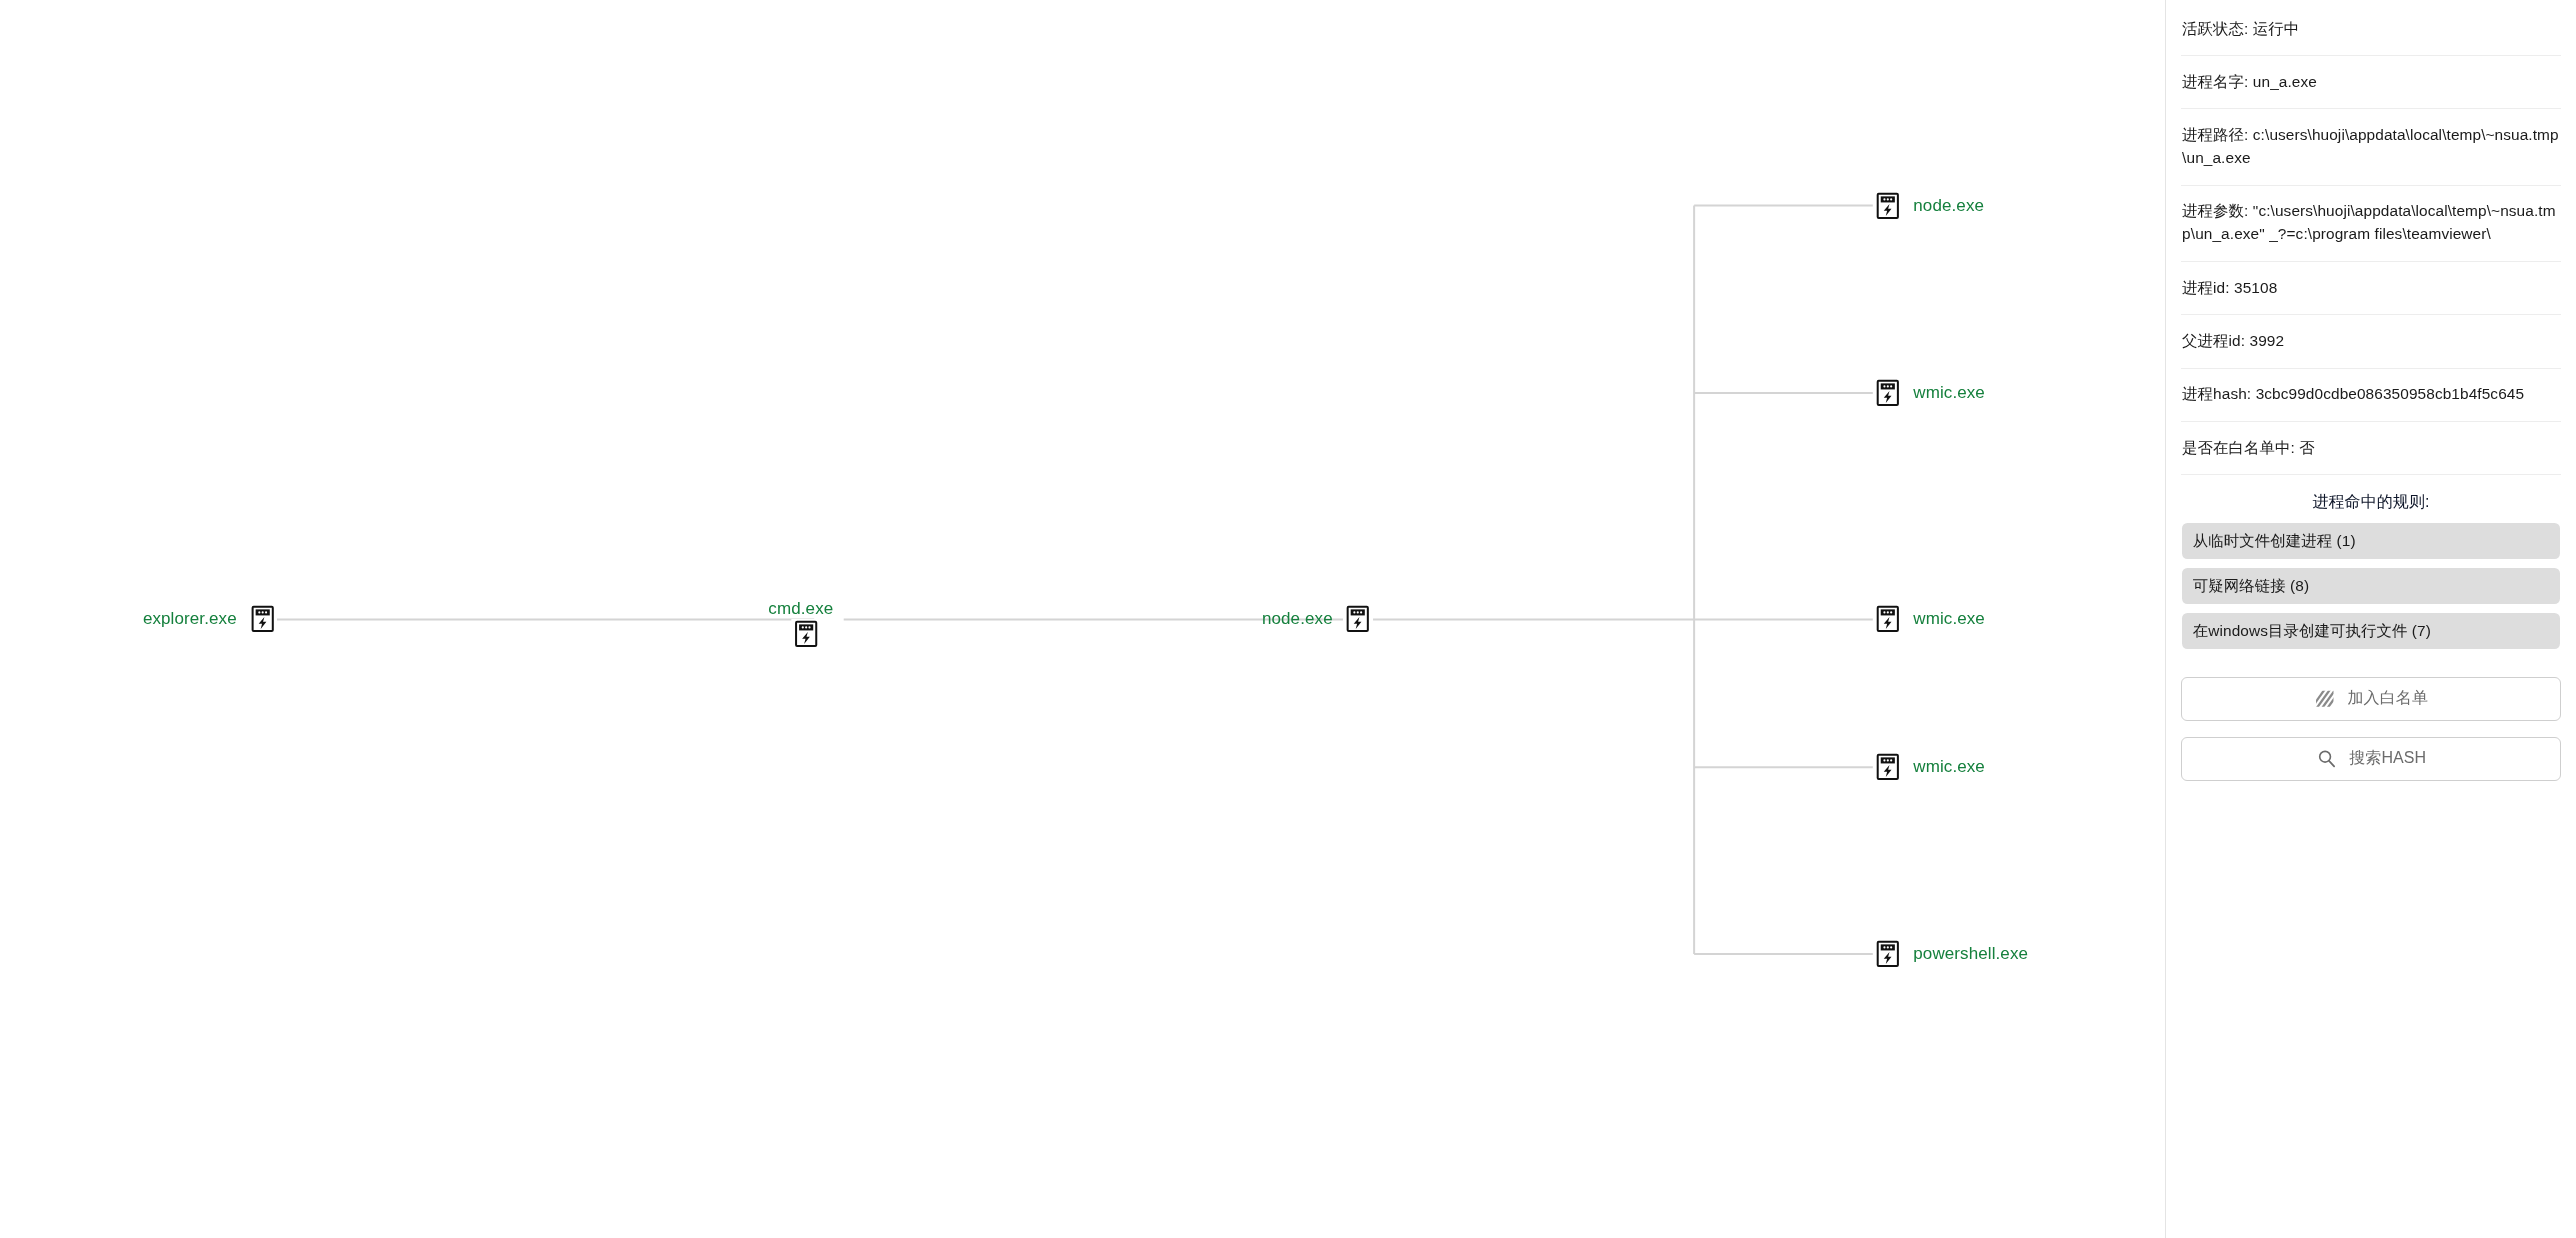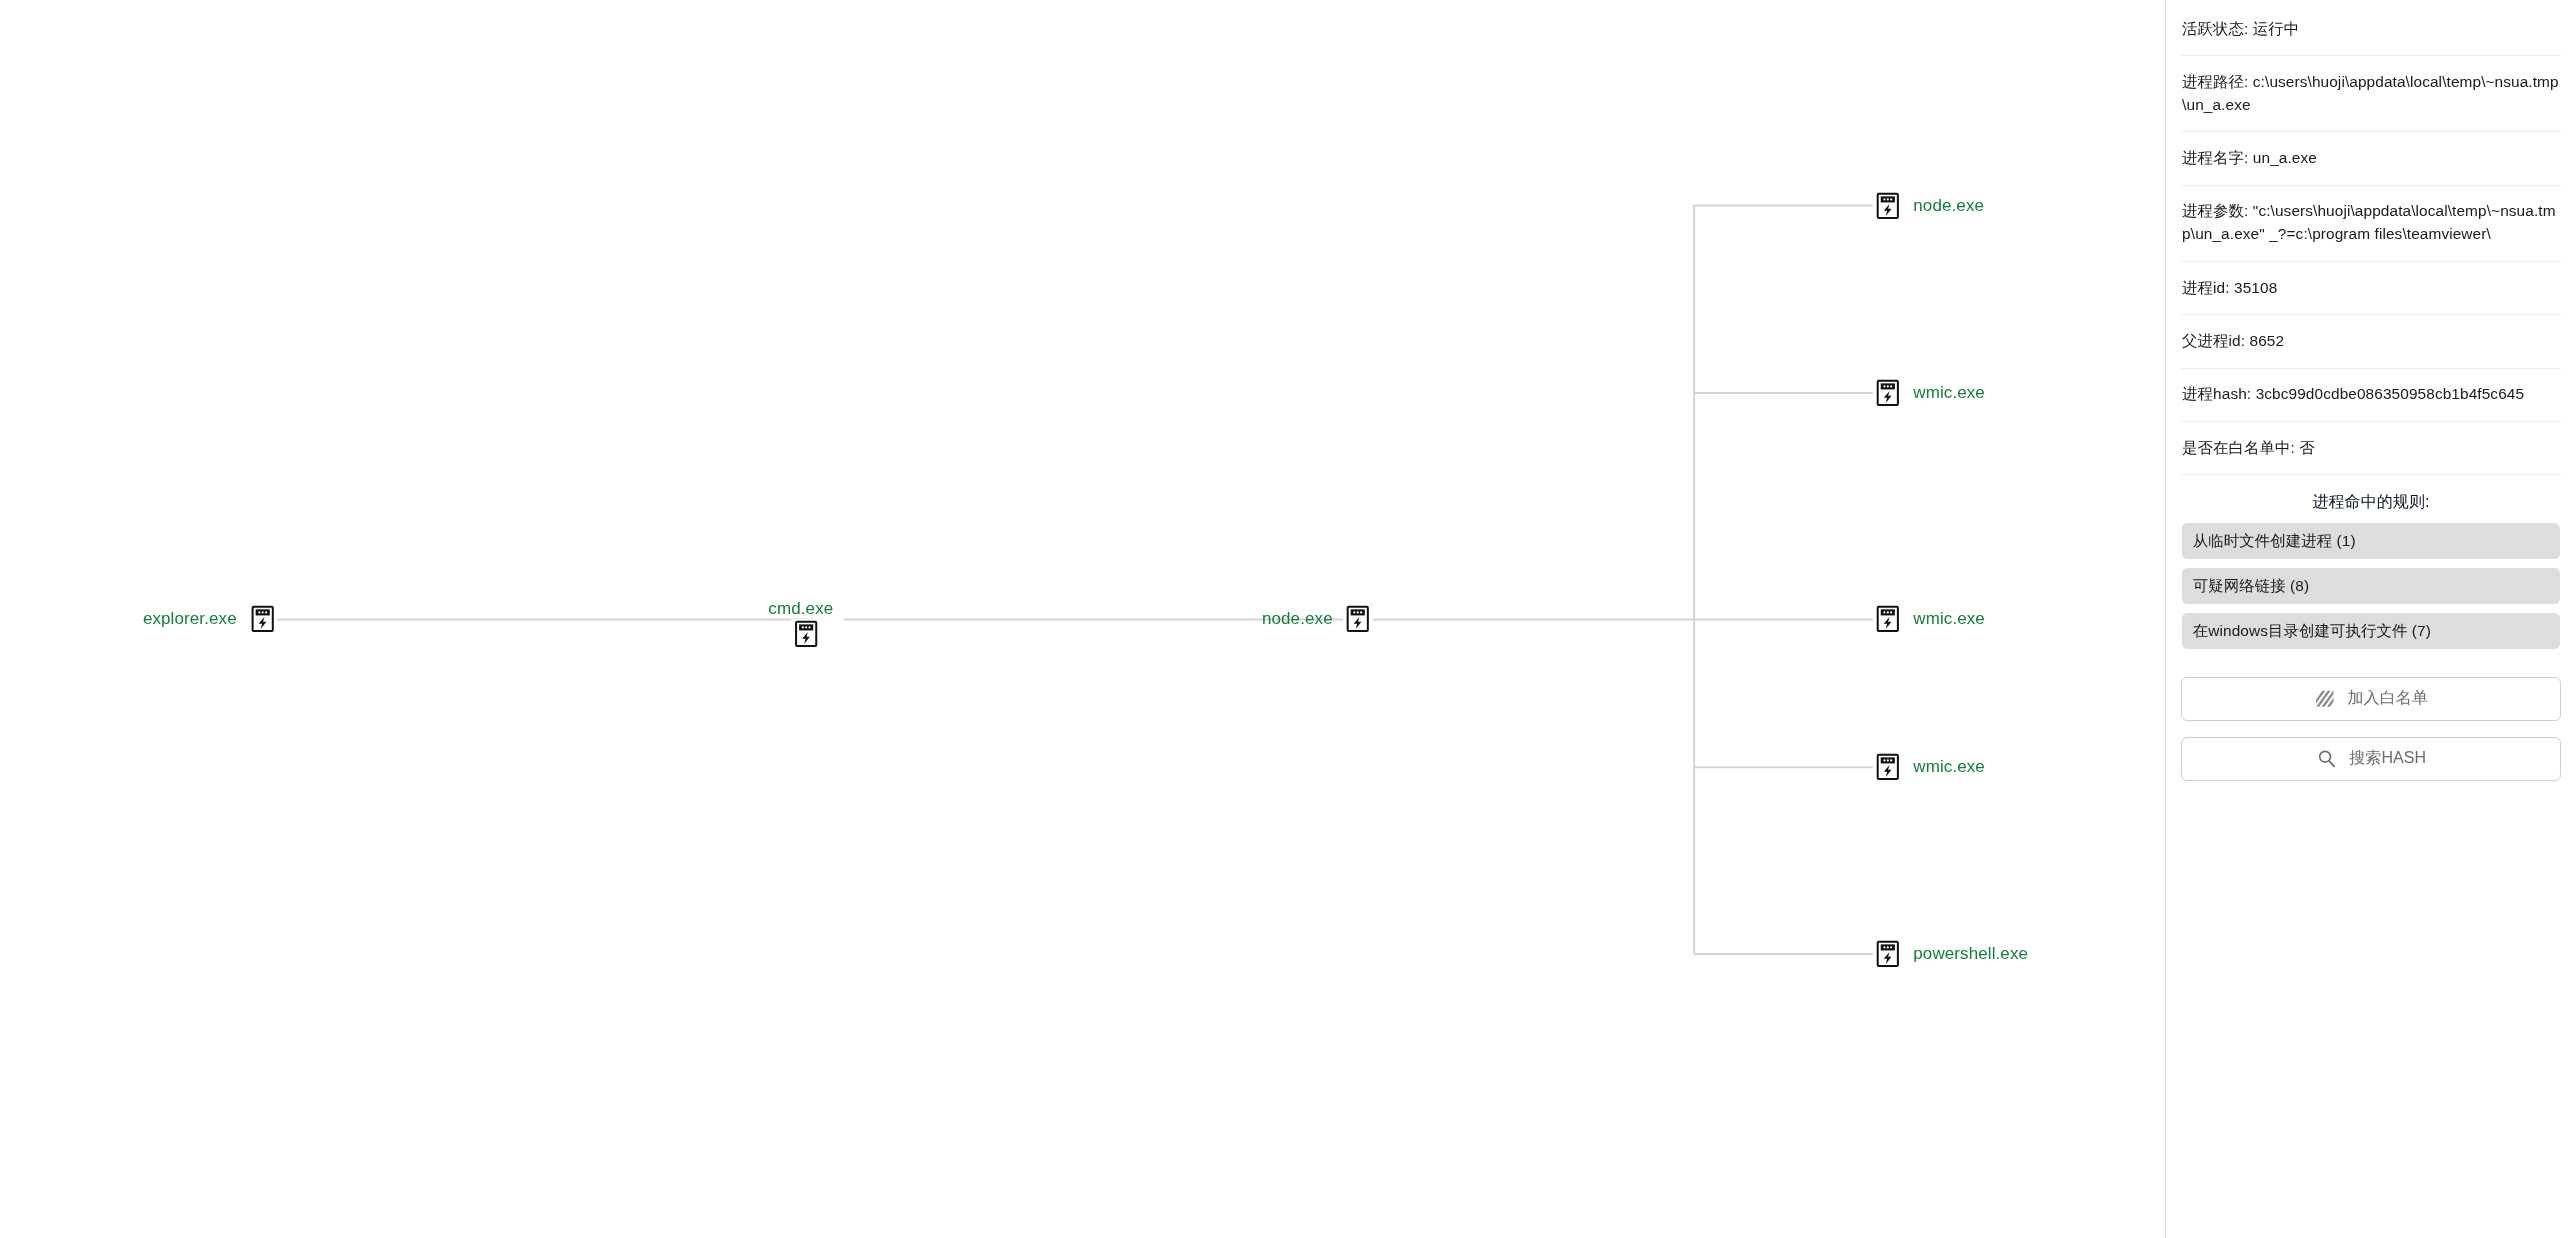--- a/index.html
+++ b/index.html
@@ -274,25 +274,25 @@
             </svg>
           </span>
           <span class="node-label">powershell.exe</span>
         </div>
       </div>
   </div>
 
   <aside id="detail-panel">
     <ul class="detail-list" id="detail-list">
         <li class="detail-row"><span class="detail-key">活跃状态:</span> <span class="detail-val">运行中</span></li>
+        <li class="detail-row"><span class="detail-key">进程名字:</span> <span class="detail-val">un_a.exe</span></li>
         <li class="detail-row"><span class="detail-key">进程路径:</span> <span class="detail-val">c:\users\huoji\appdata\local\temp\~nsua.tmp\un_a.exe</span></li>
-        <li class="detail-row"><span class="detail-key">进程名字:</span> <span class="detail-val">un_a.exe</span></li>
         <li class="detail-row"><span class="detail-key">进程参数:</span> <span class="detail-val">"c:\users\huoji\appdata\local\temp\~nsua.tmp\un_a.exe" _?=c:\program files\teamviewer\</span></li>
         <li class="detail-row"><span class="detail-key">进程id:</span> <span class="detail-val">35108</span></li>
-        <li class="detail-row"><span class="detail-key">父进程id:</span> <span class="detail-val">8652</span></li>
+        <li class="detail-row"><span class="detail-key">父进程id:</span> <span class="detail-val">3992</span></li>
         <li class="detail-row"><span class="detail-key">进程hash:</span> <span class="detail-val">3cbc99d0cdbe086350958cb1b4f5c645</span></li>
         <li class="detail-row"><span class="detail-key">是否在白名单中:</span> <span class="detail-val">否</span></li>
         <li class="detail-row rules-row">
           <div class="rules-title">进程命中的规则:</div>
           <span class="rule-tag">从临时文件创建进程 (1)</span>
           <span class="rule-tag">可疑网络链接 (8)</span>
           <span class="rule-tag">在windows目录创建可执行文件 (7)</span>
         </li>
       </ul>
 

